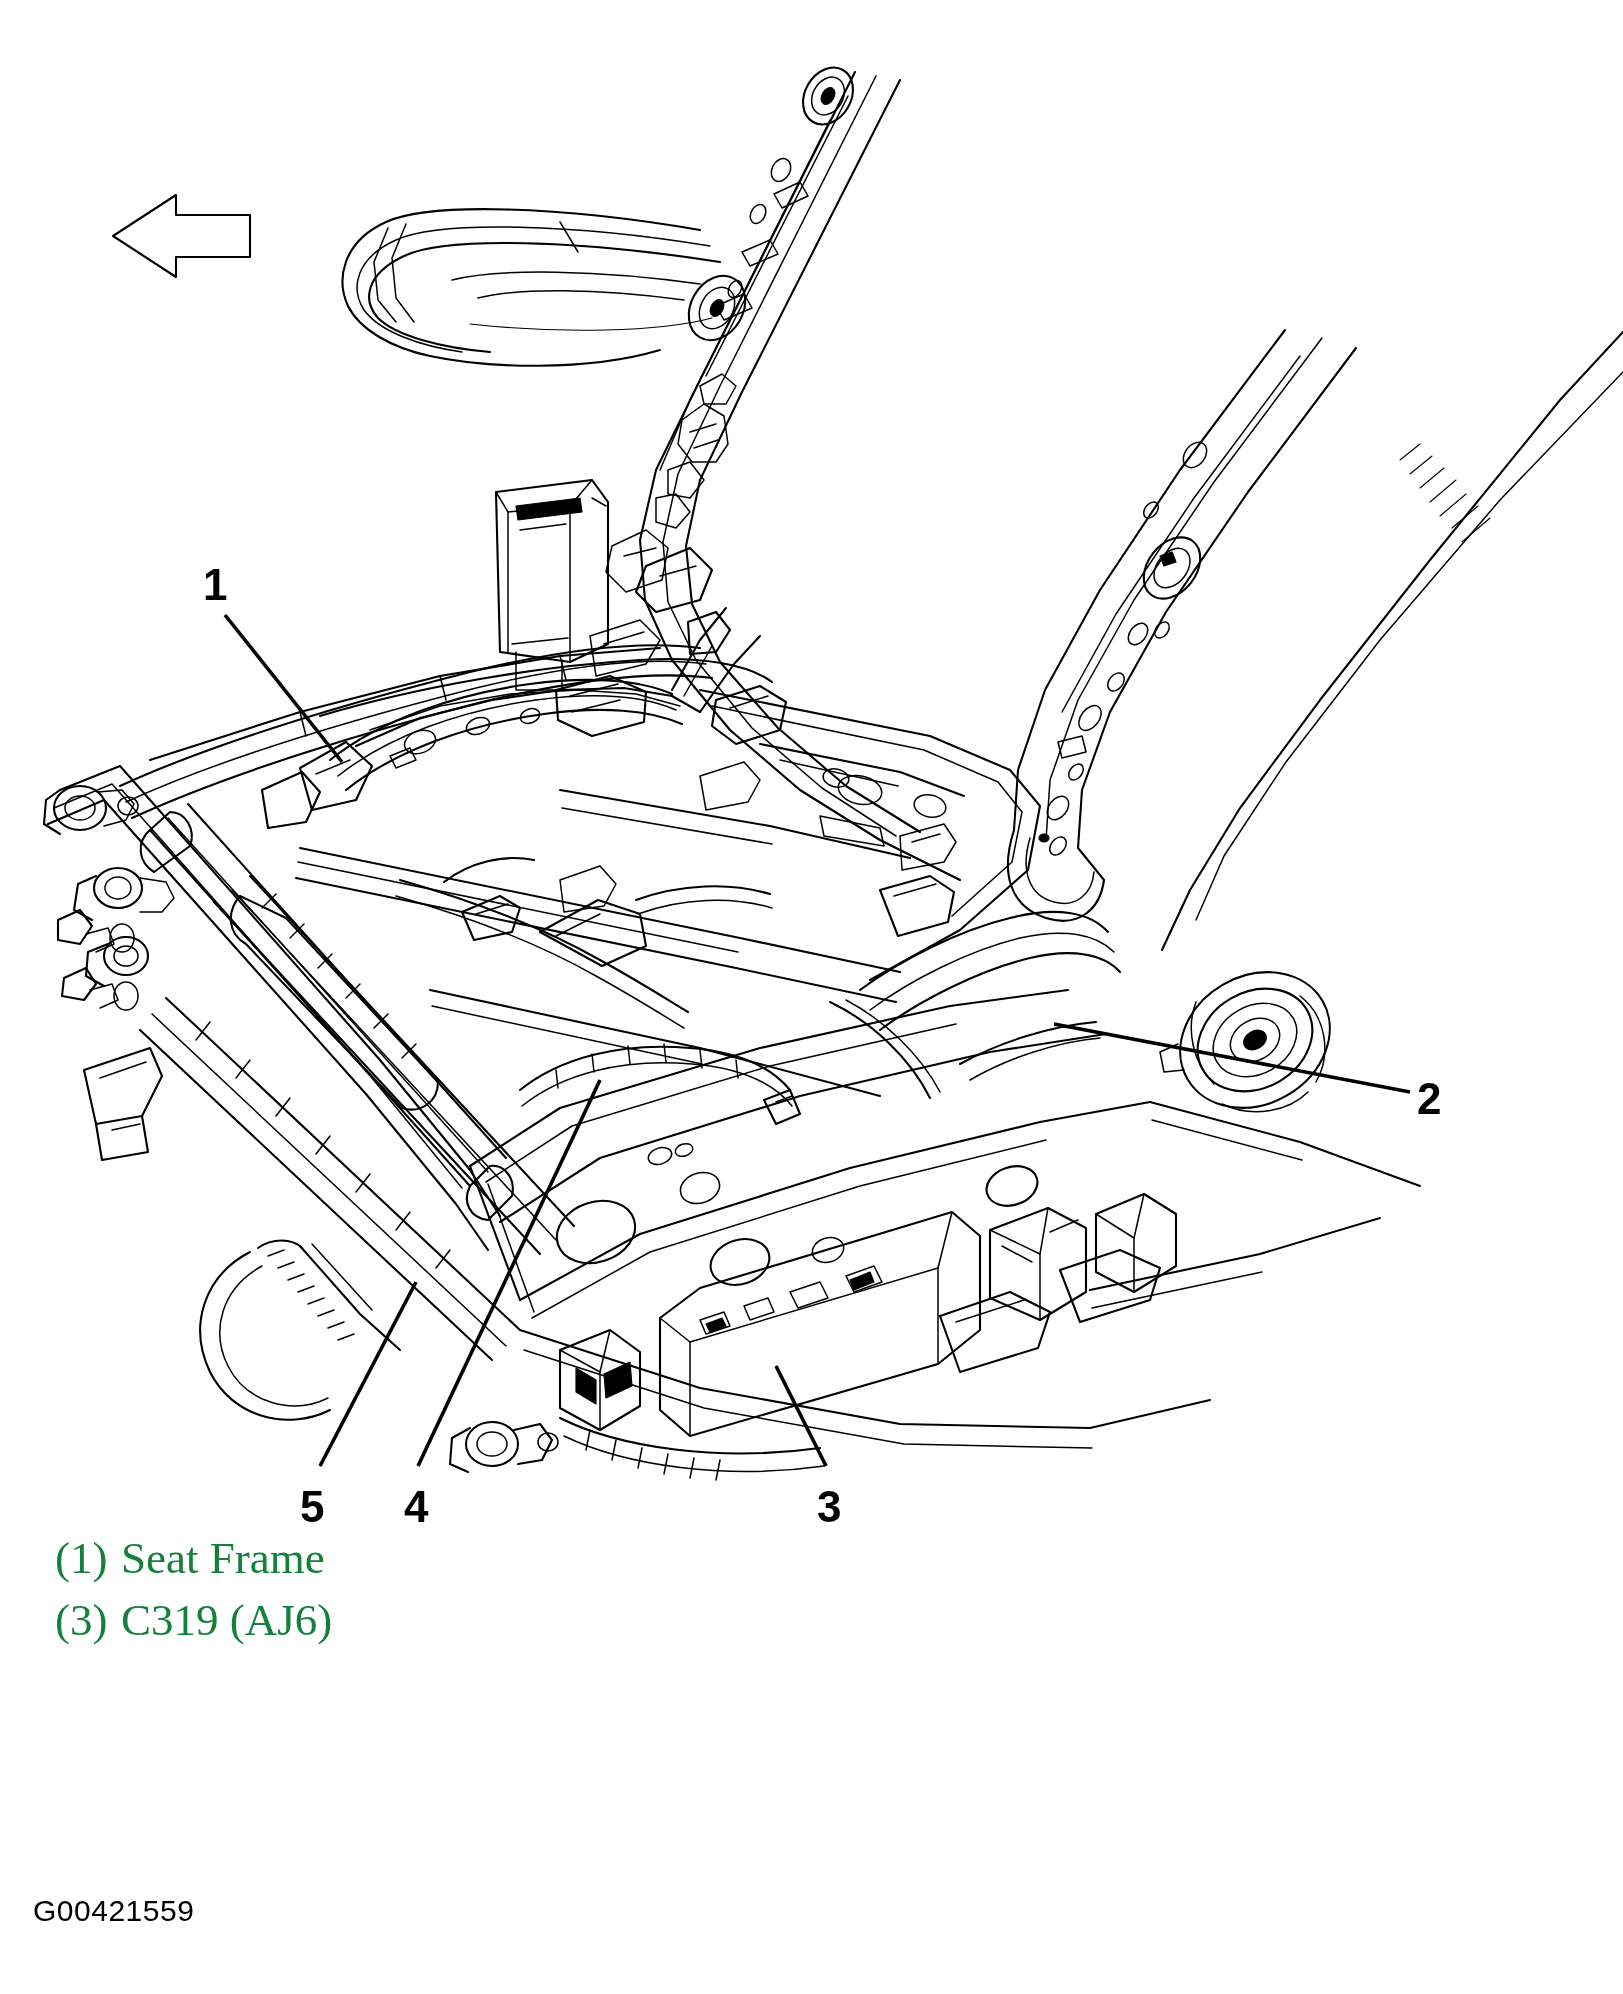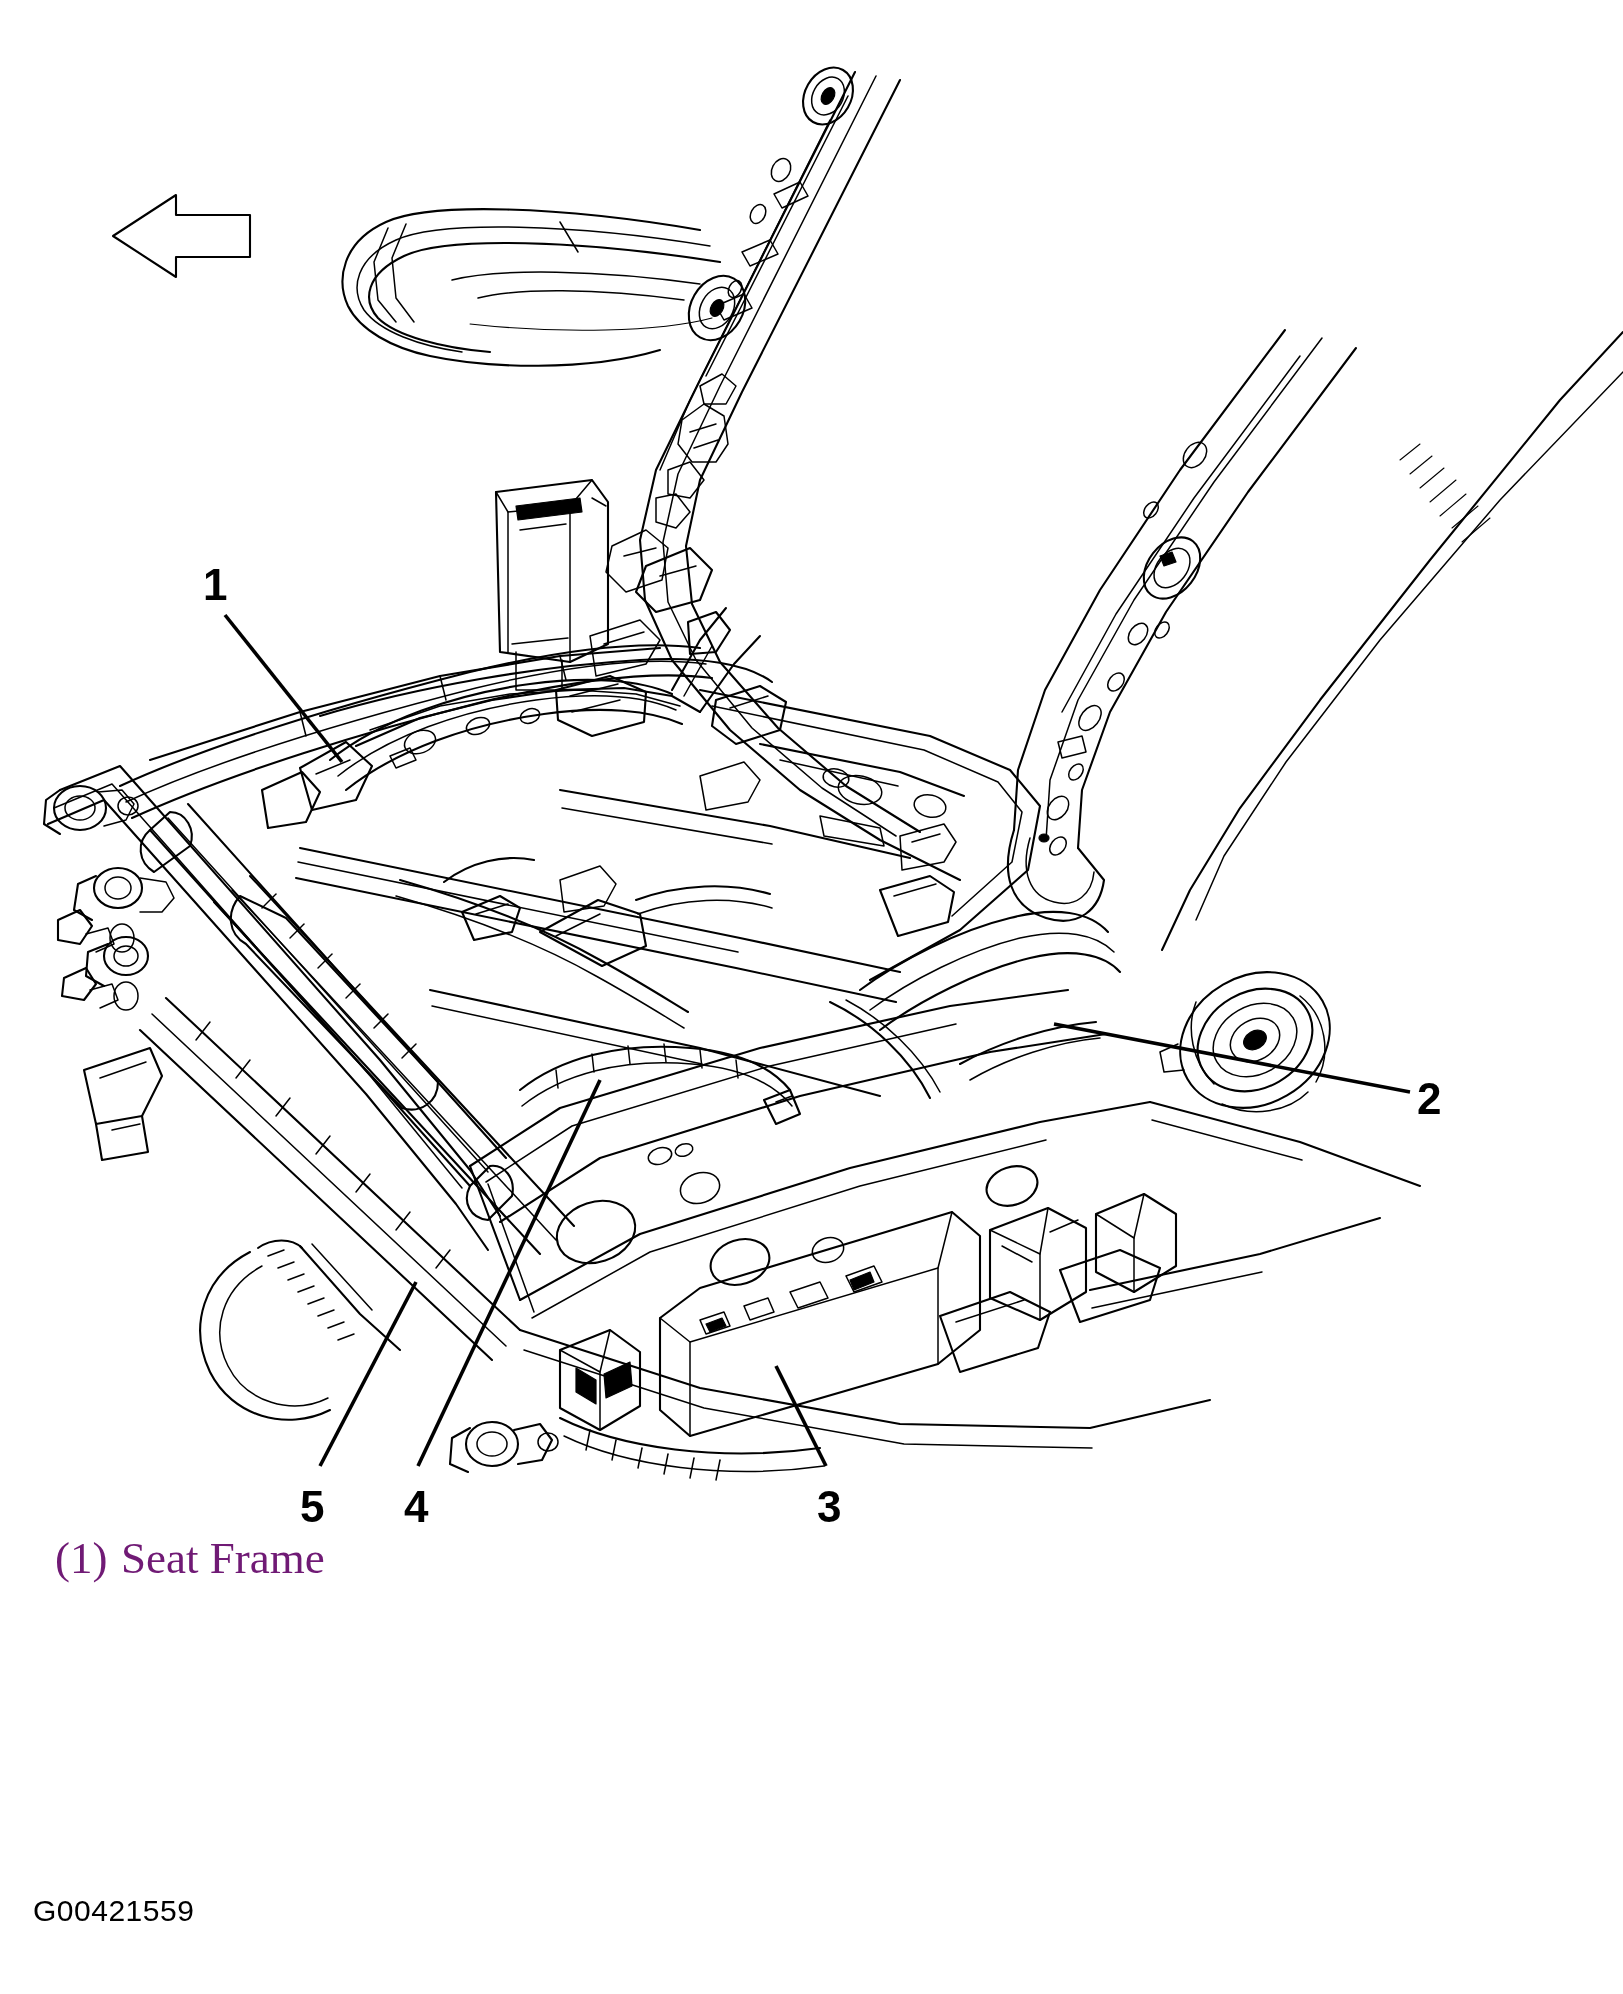--- a/index.html
+++ b/index.html
@@ -93,21 +93,21 @@
   #legend {
     position: absolute;
     left: 55px;
     top: 1527px;
     width: 700px;
   }
   .legend-row {
     font-family: "Liberation Serif", "DejaVu Serif", serif;
     font-size: 45px;
     line-height: 62px;
-    color: #701a75;
+    color: #15803d;
     white-space: nowrap;
   }
   .legend-num {
     display: inline-block;
     min-width: 66px;
   }
 
   
   #figure-id {
     position: absolute;
@@ -524,17 +524,20 @@
   <div class="callout" style="left:203px; top:563px;">1</div>
   <div class="callout" style="left:1417px; top:1077px;">2</div>
   <div class="callout" style="left:817px; top:1485px;">3</div>
   <div class="callout" style="left:404px; top:1485px;">4</div>
   <div class="callout" style="left:300px; top:1485px;">5</div>
 
   <div id="legend">
     <div class="legend-row">
       <span class="legend-num">(1)</span><span>Seat Frame</span>
     </div>
+    <div class="legend-row">
+      <span class="legend-num">(3)</span><span>C319 (AJ6)</span>
+    </div>
   </div>
 
   <div id="figure-id">G00421559</div>
 
 </div>
 
 </body></html>

